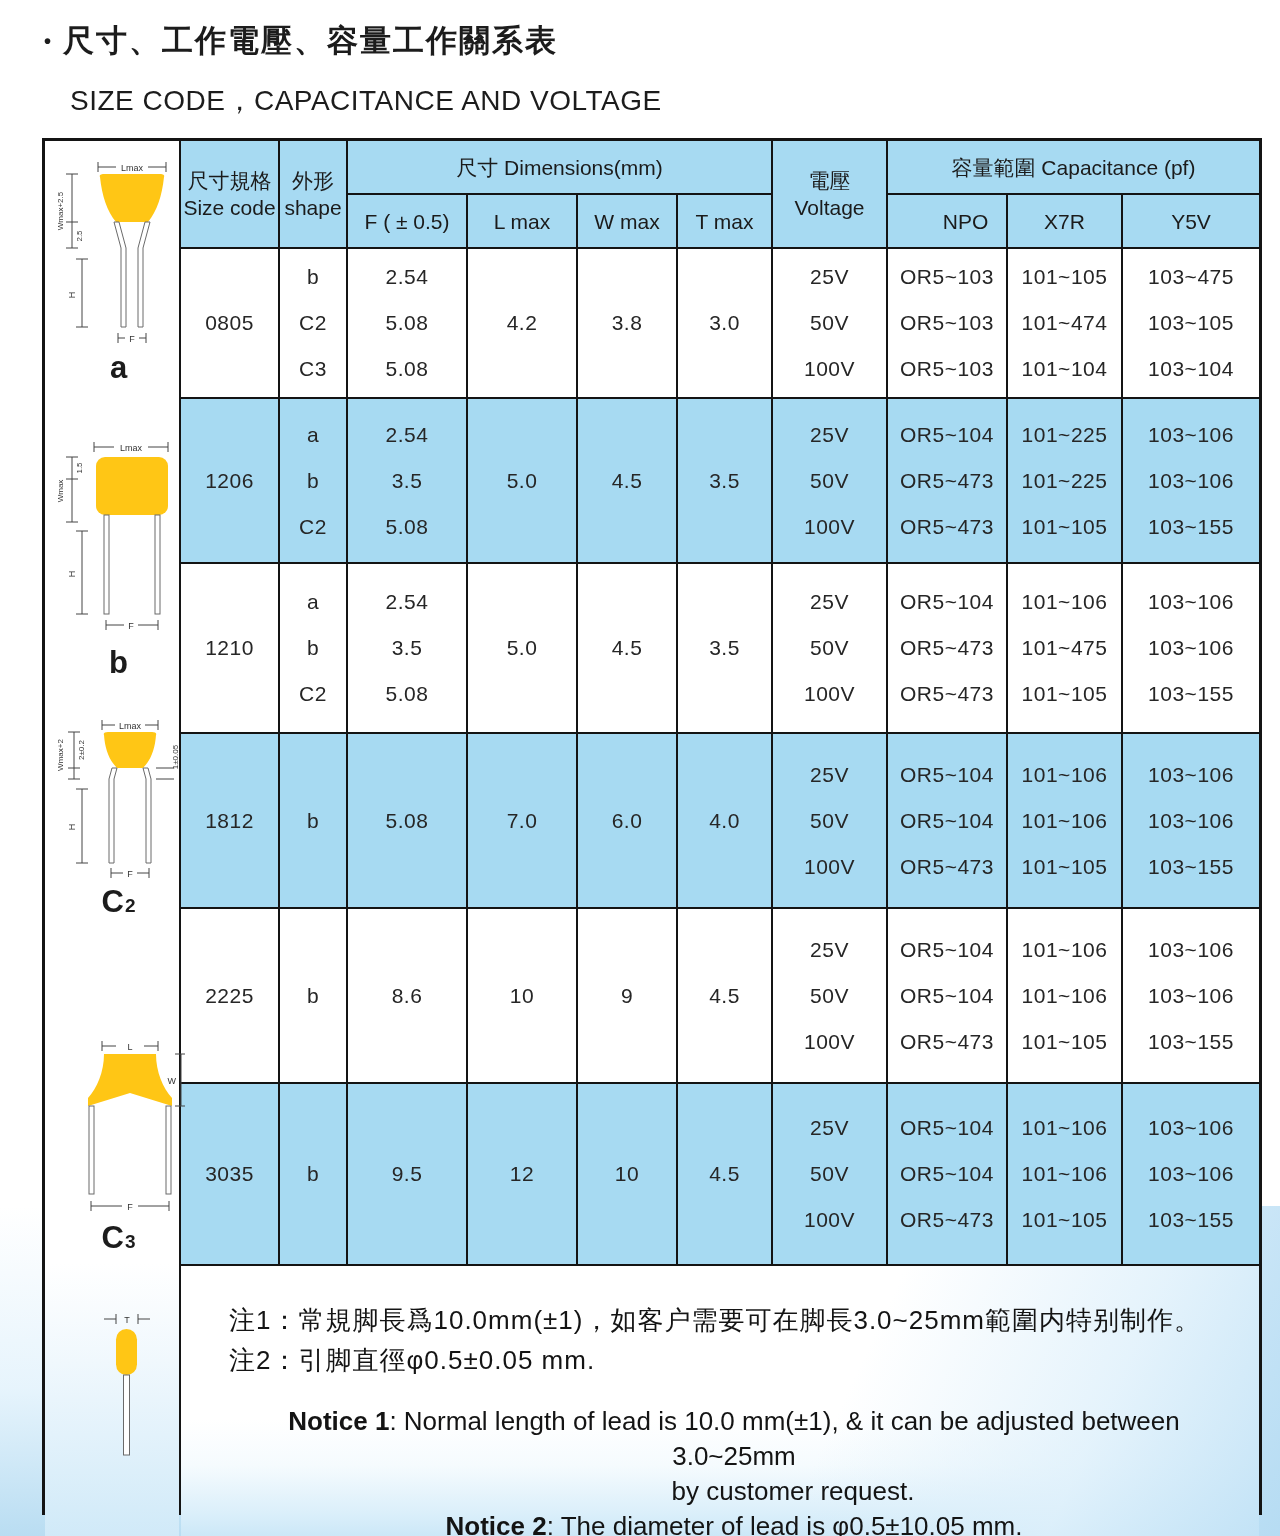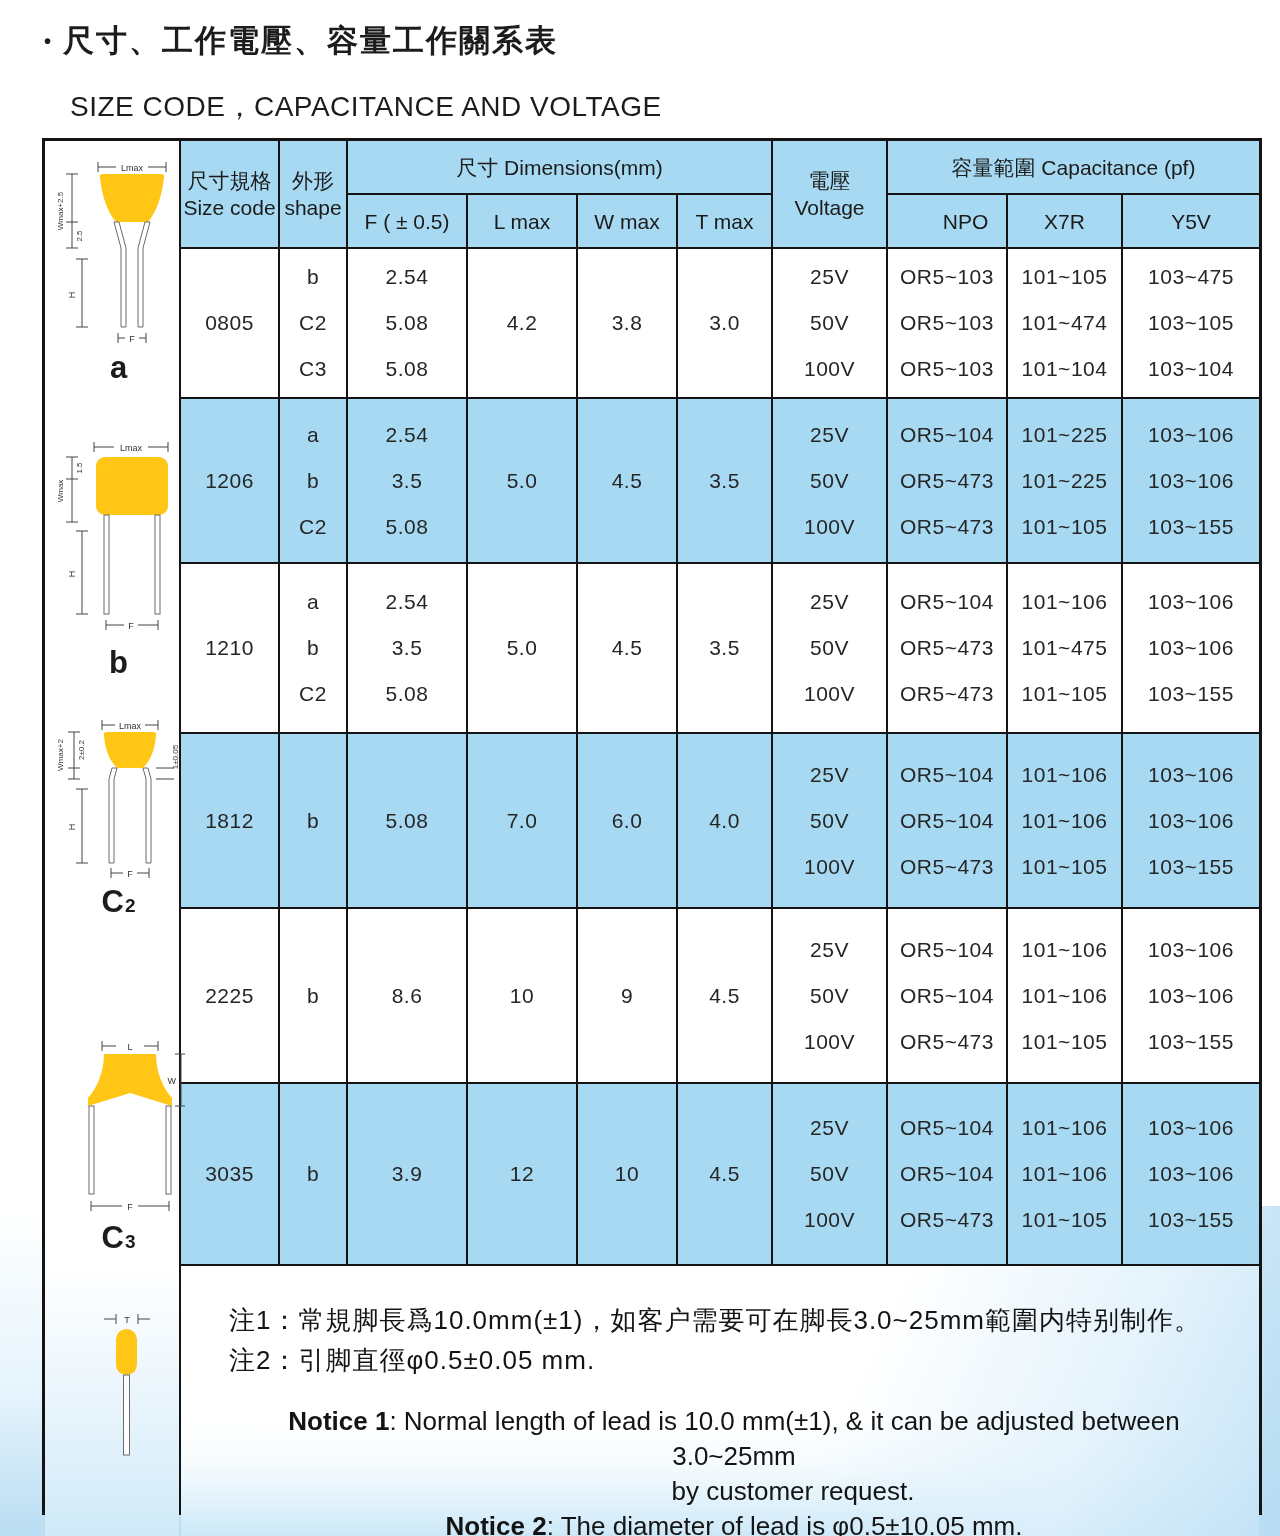--- a/index.html
+++ b/index.html
@@ -10,21 +10,21 @@
   
   .bg-wash{
     position:absolute;left:0;right:0;bottom:0;height:330px;z-index:1;pointer-events:none;
     background:
       linear-gradient(115deg, rgba(255,255,255,0) 52%, rgba(219,238,251,.85) 72%, rgba(182,220,243,.95) 100%),
       linear-gradient(180deg, rgba(255,255,255,0) 0%, rgba(228,243,252,.9) 55%, #b9ddf2 100%);
   }
   .title-wrap{position:absolute;left:44px;top:20px;z-index:3;}
   .title-zh{font-size:31px;font-weight:bold;letter-spacing:2px;display:flex;align-items:center;}
   .title-zh .bullet{font-size:20px;margin-right:10px;}
-  .title-en{font-size:28px;margin-top:26px;padding-left:26px;letter-spacing:.5px;}
+  .title-en{font-size:28px;margin-top:20px;padding-left:26px;letter-spacing:.5px;}
 
   .tbl{
     position:absolute;left:42px;top:138px;width:1220px;height:1377px;box-sizing:border-box;
     display:grid;z-index:2;background:#141414;border:3px solid #141414;gap:2px;
     grid-template-columns:134px 97px 66px 118px 108px 98px 93px 113px 118px 113px 1fr;
     grid-template-rows:52px 52px 148px 163px 168px 173px 173px 180px 1fr;
   }
   .cell{background:#fff;}
   .hd{
     background:#a7daf2;display:flex;flex-direction:column;align-items:center;justify-content:center;
@@ -339,21 +339,21 @@
 OR5~473</div>
   <div class="cell dc rE col-x7r">101~106
 101~106
 101~105</div>
   <div class="cell dc rE col-y5v">103~106
 103~106
 103~155</div>
 
   <div class="cell dc blu rF col-size">3035</div>
   <div class="cell dc blu rF col-shape">b</div>
-  <div class="cell dc blu rF col-f">3.9</div>
+  <div class="cell dc blu rF col-f">9.5</div>
   <div class="cell dc blu rF col-l">12</div>
   <div class="cell dc blu rF col-w">10</div>
   <div class="cell dc blu rF col-t">4.5</div>
   <div class="cell dc blu rF col-v">25V
 50V
 100V</div>
   <div class="cell dc blu rF col-npo">OR5~104
 OR5~104
 OR5~473</div>
   <div class="cell dc blu rF col-x7r">101~106

